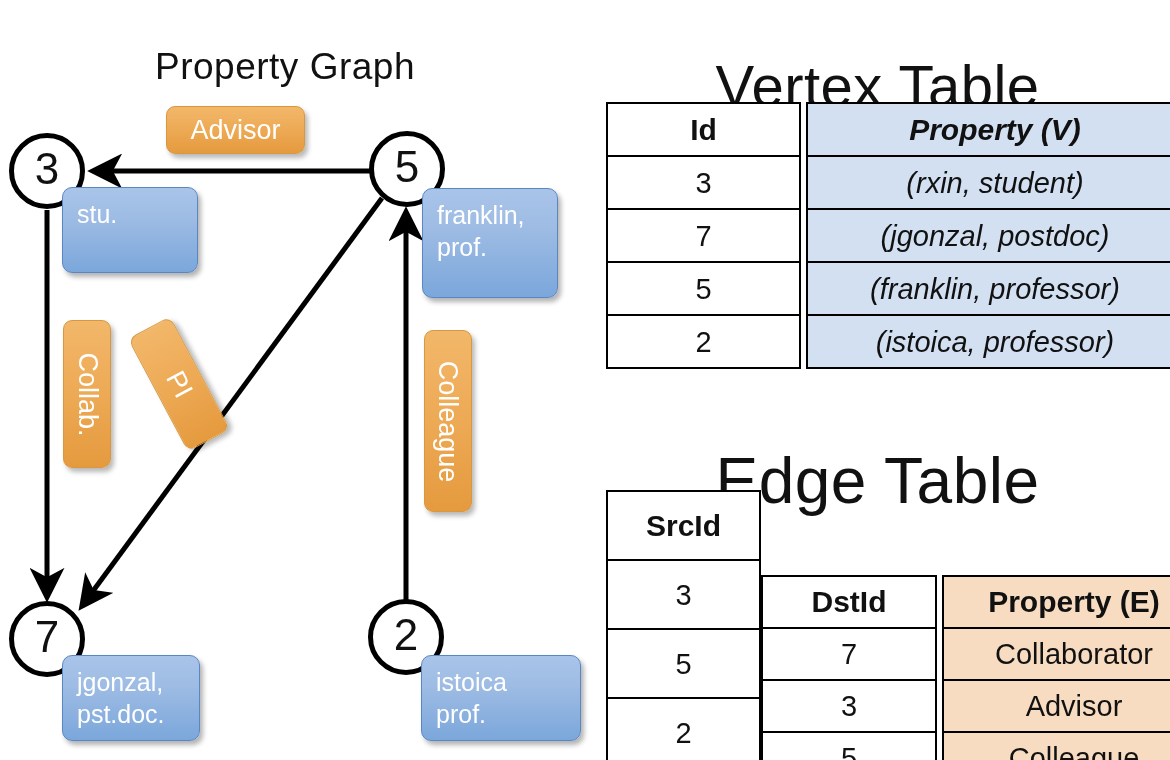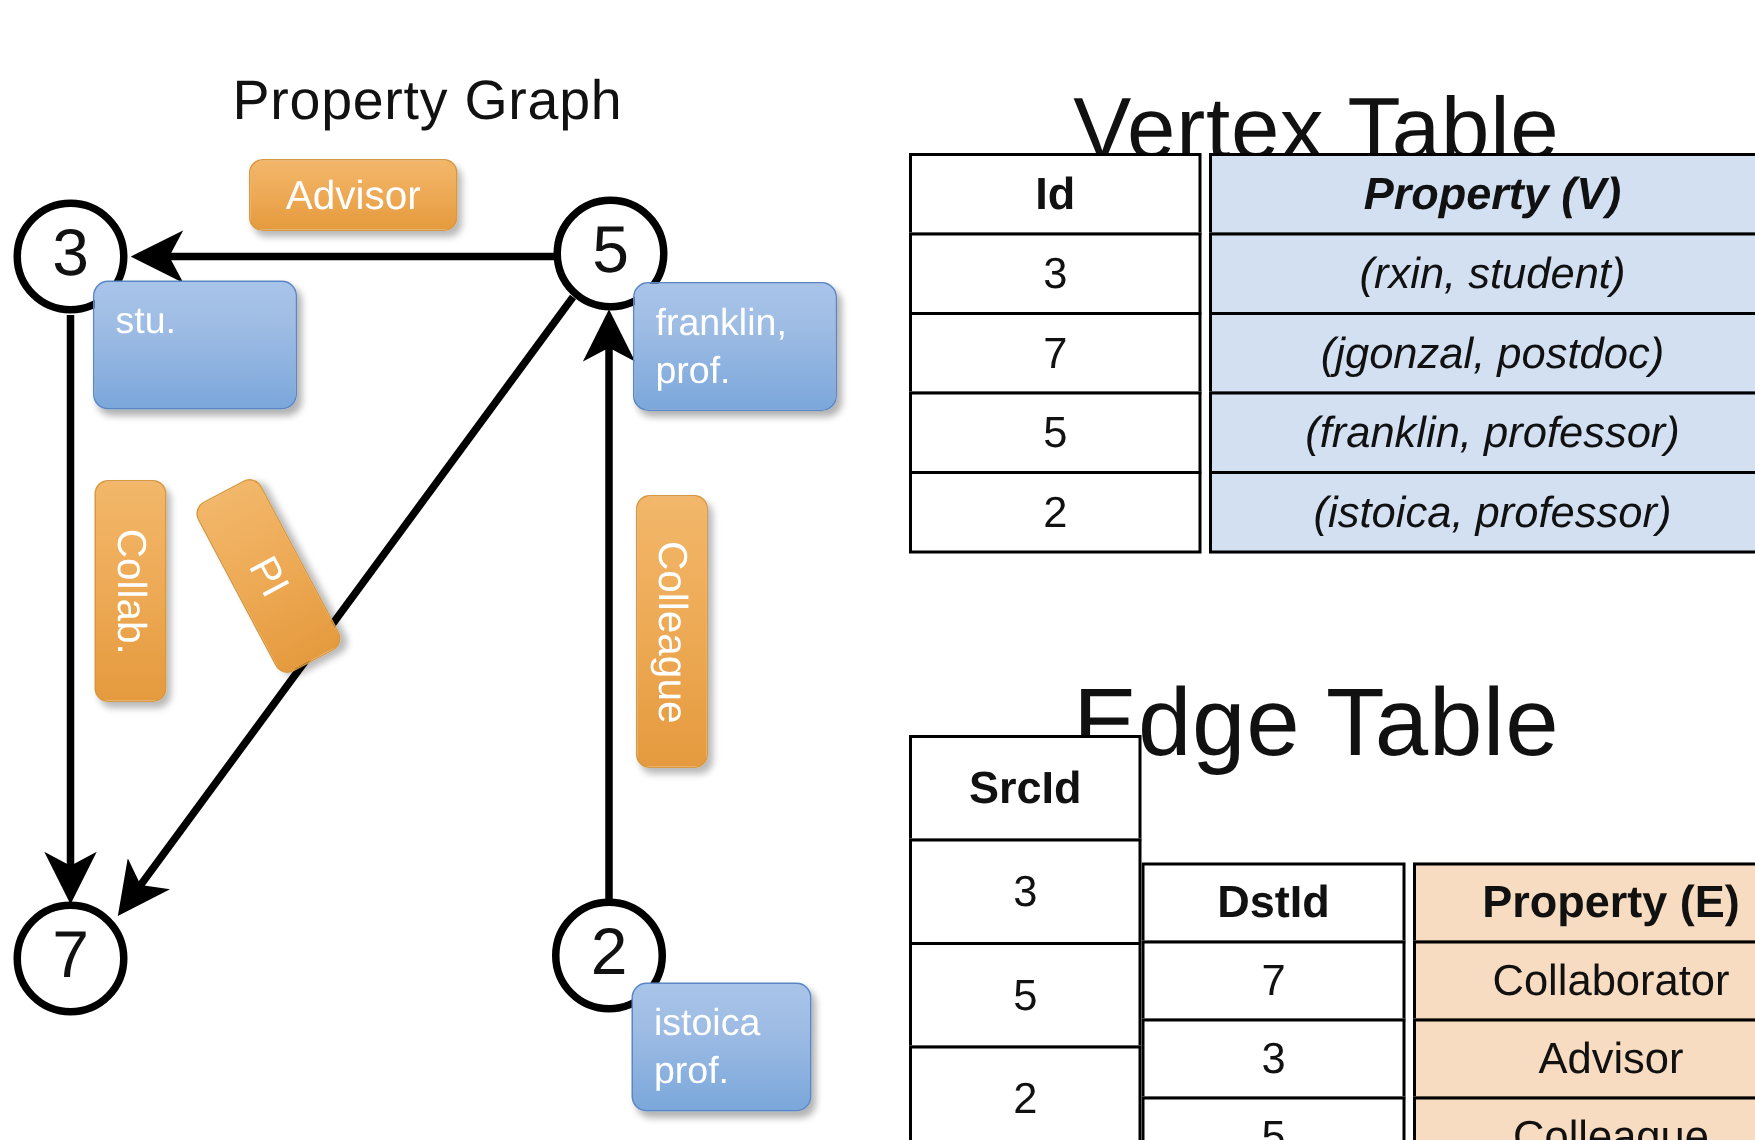--- a/index.html
+++ b/index.html
@@ -182,33 +182,37 @@
   <div class="node-circle" style="left:9px; top:133px;">
     <span>3</span>
   </div>
   <div class="prop-box" style="left:62px; top:187px; width:136px; height:86px;">
     <div>stu.</div>
   </div>
 
   <div class="node-circle" style="left:369px; top:131px;">
     <span>5</span>
   </div>
-  <div class="prop-box" style="left:422px; top:188px; width:136px; height:86px;">
+  <div class="prop-box" style="left:422px; top:188px; width:136px; height:110px;">
     <div>franklin,</div>
     <div>prof.</div>
   </div>
 
   <div class="node-circle" style="left:9px; top:601px;">
     <span>7</span>
   </div>
+  <div class="prop-box" style="left:62px; top:655px; width:138px; height:86px;">
+    <div>jgonzal,</div>
+    <div>pst.doc.</div>
+  </div>
 
   <div class="node-circle" style="left:368px; top:599px;">
     <span>2</span>
   </div>
-  <div class="prop-box" style="left:421px; top:655px; width:120px; height:86px;">
+  <div class="prop-box" style="left:421px; top:655px; width:160px; height:86px;">
     <div>istoica</div>
     <div>prof.</div>
   </div>
 
   <div class="edge-label" style="left:166px; top:106px; width:139px; height:48px; font-size:27px;">
     <span class="lbl-text">Advisor</span>
   </div>
 
   <div class="edge-label rot-cw" style="left:63px; top:320px; width:48px; height:148px; font-size:27px;">
     <span class="lbl-text">Collab.</span>

